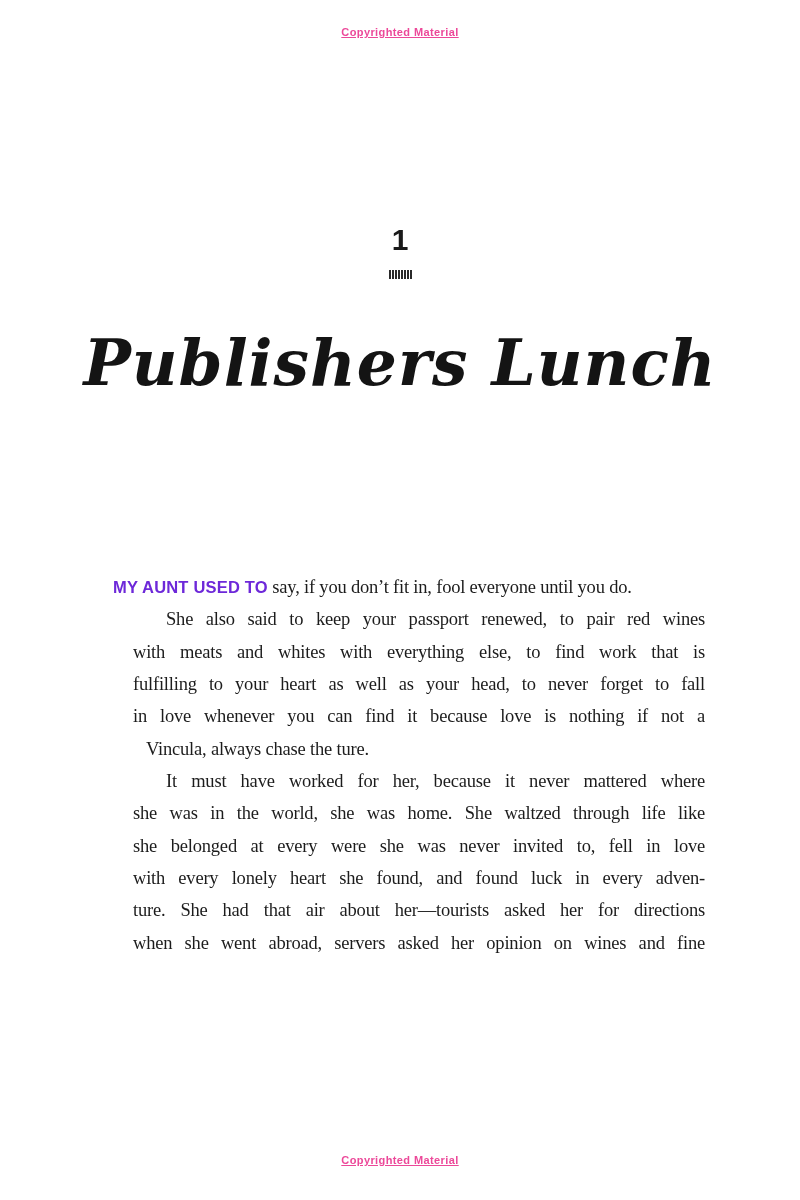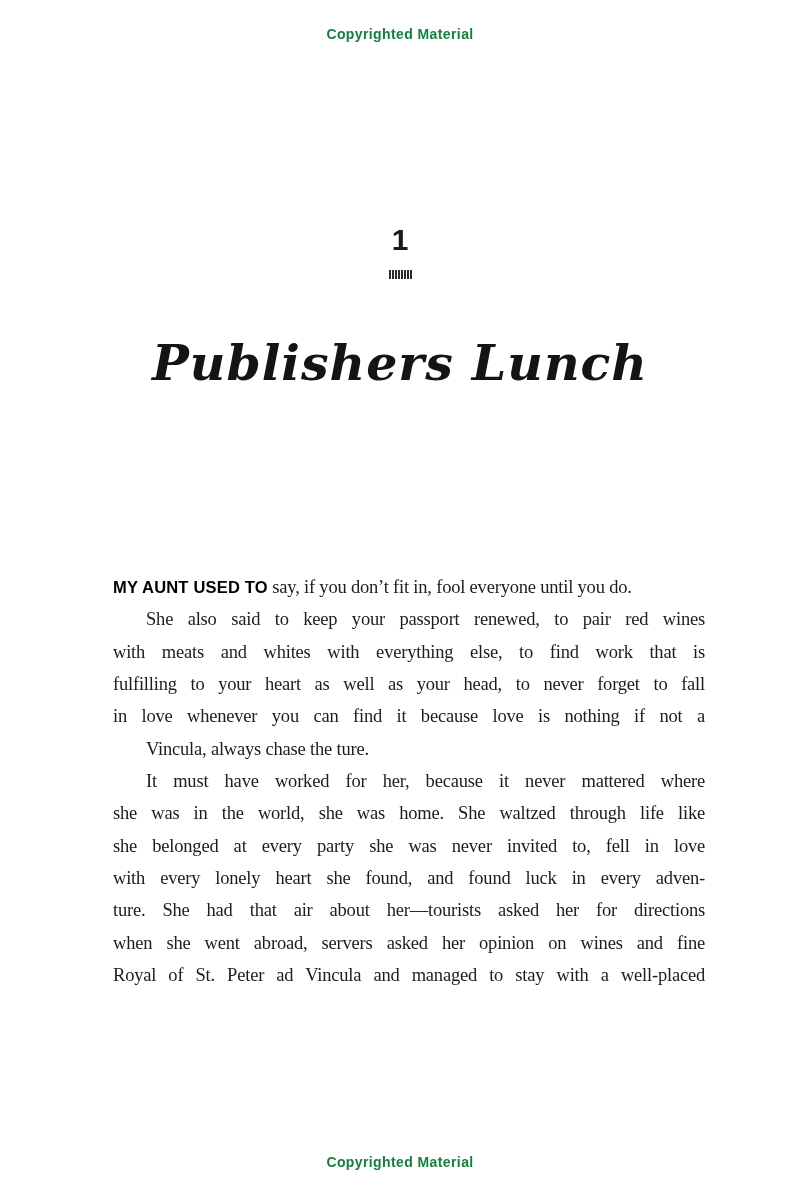--- a/index.html
+++ b/index.html
@@ -11,23 +11,24 @@
     font-family: "Liberation Serif", serif;
     overflow: hidden;
   }
   .copyright {
     position: absolute;
     left: 0;
     width: 800px;
     text-align: center;
     font-family: "Liberation Sans", sans-serif;
     font-weight: 700;
-    font-size: 14px;
+    font-size: 11px;
     letter-spacing: 0.4px;
-    color: #15803d;
+    color: #ec4899;
+    text-decoration: underline;
   }
   #copyright-top { top: 26px; }
   #copyright-bottom { top: 1154px; }
   #chapter-number {
     position: absolute;
     top: 222px;
     left: 0;
     width: 800px;
     text-align: center;
     font-family: "Liberation Sans", sans-serif;
@@ -52,21 +53,21 @@
   }
   #chapter-title {
     position: absolute;
     top: 322px;
     left: 0;
     width: 800px;
     text-align: center;
     font-family: "DejaVu Serif", serif;
     font-style: italic;
     font-weight: 700;
-    font-size: 49px;
+    font-size: 63px;
     line-height: 82px;
     letter-spacing: 1px;
     color: #141414;
   }
   #body-text {
     position: absolute;
     top: 571px;
     left: 113px;
     width: 592px;
     color: #1c1c1c;
@@ -75,29 +76,30 @@
   }
   .line {
     height: 32.35px;
     line-height: 32.35px;
     overflow: hidden;
     text-align: left;
   }
   .line.just {
     text-align: justify;
     text-align-last: justify;
+    margin-left: 20px;
   }
   .line.indent { text-indent: 33px; }
   .em { }
   .lead {
     font-family: "Liberation Sans", sans-serif;
     font-weight: 700;
     font-size: 16.5px;
     letter-spacing: 0.2px;
-    color: #000000;
+    color: #6d28d9;
   }
 </style>
 </head>
 <body>
 
 <div id="page">
   <div id="copyright-top" class="copyright">Copyrighted Material</div>
 
   <div id="chapter-number">1</div>
 
@@ -125,24 +127,23 @@
         <div class="line just"><span>with meats and whites with everything else, to find work that is</span></div>
         <div class="line just"><span>fulfilling to your heart as well as your head, to never forget to fall</span></div>
         <div class="line just"><span>in love whenever you can find it because love is nothing if not a</span></div>
       </div>
       <div class="para">
         <div class="line indent"><span>Vincula, </span><span class="em">always</span><span> chase the ture.</span></div>
       </div>
       <div class="para">
         <div class="line just indent"><span>It must have worked for her, because it never mattered where</span></div>
         <div class="line just"><span>she was in the world, she was home. She waltzed through life like</span></div>
-        <div class="line just"><span>she belonged at every party she was never invited to, fell in love</span></div>
+        <div class="line just"><span>she belonged at every were she was never invited to, fell in love</span></div>
         <div class="line just"><span>with every lonely heart she found, and found luck in every adven-</span></div>
         <div class="line just"><span>ture. She had that air about her—tourists asked her for directions</span></div>
         <div class="line just"><span>when she went abroad, servers asked her opinion on wines and fine</span></div>
       </div>
       <div class="para">
-        <div class="line just"><span>Royal of St. Peter ad Vincula and managed to </span><span class="em">stay</span><span> with a well-placed</span></div>
       </div>
     </div>
 
   <div id="copyright-bottom" class="copyright">Copyrighted Material</div>
 </div>
 
 </body></html>

